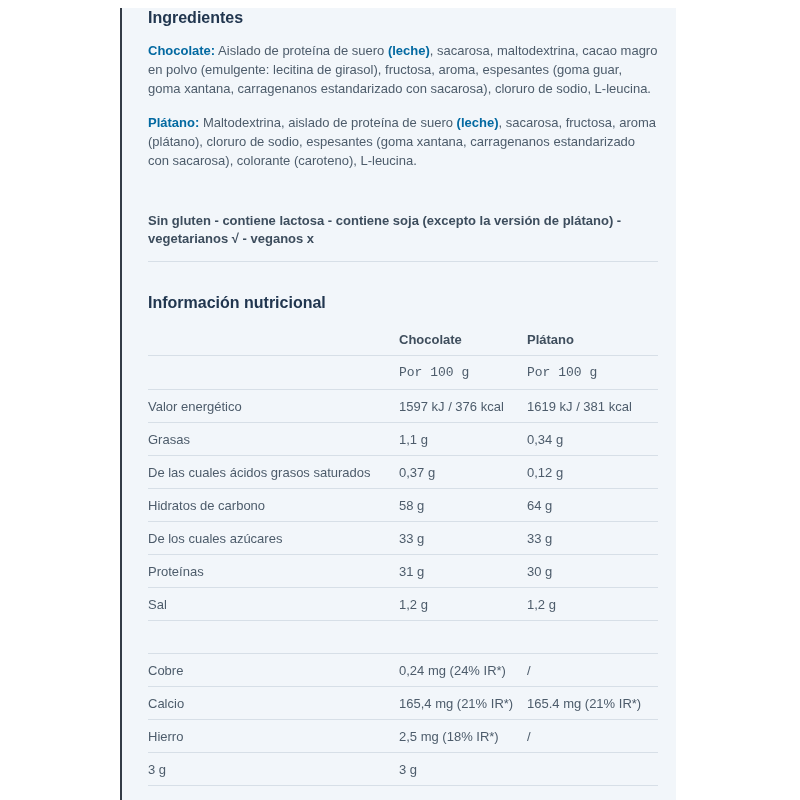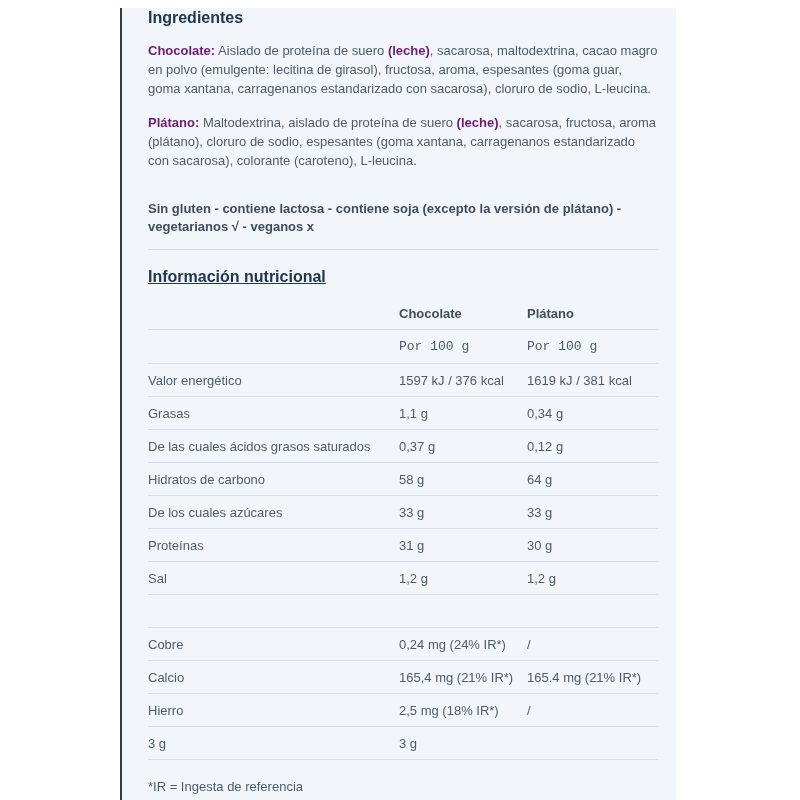--- a/index.html
+++ b/index.html
@@ -21,33 +21,33 @@
   .section-title{
     margin:0;
     font-size:16px;line-height:19px;
     font-weight:700;color:#21364f;
   }
   .para{
     margin:0;
     font-size:13px;line-height:19px;
     color:#4d5c6b;
   }
-  .para b{color:#701a75;font-weight:700;}
+  .para b{color:#0369a1;font-weight:700;}
   .p-choco{margin-top:14px;}
   .p-platano{margin-top:15px;}
   .dietary{
-    margin-top:30px;
+    margin-top:42px;
     font-size:13px;line-height:18px;
     font-weight:700;color:#3d4d5d;
   }
   .divider{
     border:none;border-top:1px solid #d7dfe7;
     margin:13px 0 0 0;
   }
-  .title-nutrition{margin-top:17px;text-decoration:underline;}
+  .title-nutrition{margin-top:31px;}
   .nutrition-table{margin-top:11px;}
   .nt-row{
     display:grid;
     grid-template-columns:251px 128px 1fr;
     align-items:center;
     height:33px;box-sizing:border-box;
     border-bottom:1px solid #d7dfe7;
     font-size:13px;color:#4d5c6b;
   }
   .nt-row.header{color:#3f4e5d;font-weight:600;}

